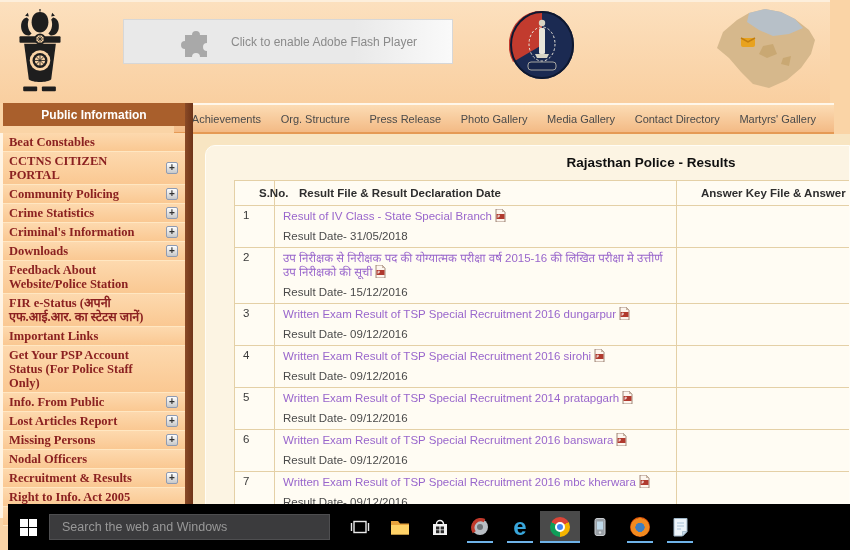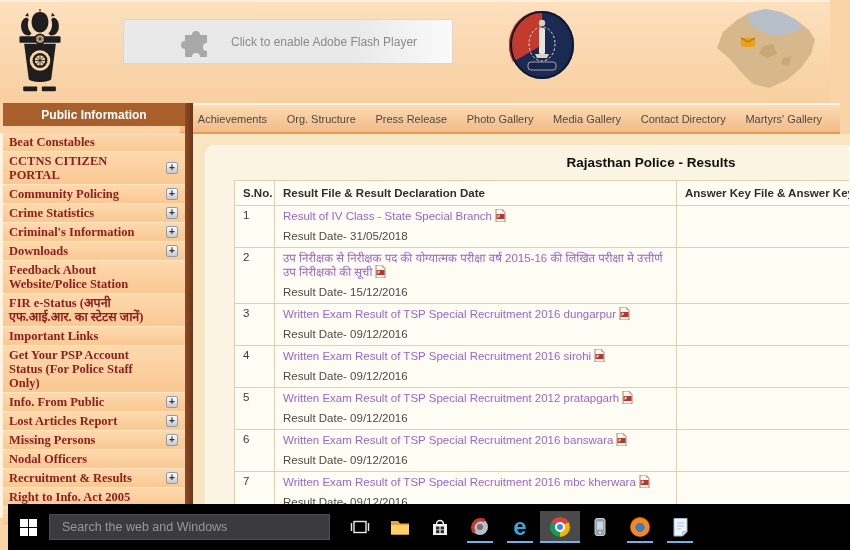--- a/index.html
+++ b/index.html
@@ -12,21 +12,21 @@
   .emblem { position:absolute; left:12px; top:5px; width:56px; height:92px; }
   .flash-box { position:absolute; left:123px; top:17px; width:330px; height:45px;
     background:linear-gradient(90deg,#E9E9E9 70%,#FAFAFA); border:1px solid #D7D7D7;
     display:flex; align-items:center; cursor:pointer; }
   .flash-box .puzzle { margin-left:55px; }
   .flash-box .flash-text { color:#8A8A8A; font-size:12px; margin-left:18px; }
   .police-logo { position:absolute; left:509px; top:8px; width:66px; height:70px; }
   .raj-map { position:absolute; left:703px; top:4px; width:122px; height:88px; }
 
   
-  .nav-bar { position:absolute; left:180px; top:103px; width:660px; height:31px;
+  .nav-bar { position:absolute; left:174px; top:103px; width:660px; height:31px;
     background:linear-gradient(#FCDCB4,#F3BA85); border-top:2px solid #FFF7EA;
     border-bottom:2px solid #E59A55; display:flex; align-items:center; justify-content:space-around; padding:0 8px; }
   .nav-item { font-size:11px; color:#4A4A4A; cursor:pointer; white-space:nowrap; }
 
   
   .sidebar-title { position:absolute; left:3px; top:103px; width:182px; height:23px;
     background:#A95F2C; color:#FFFFFF; font-size:12px; font-weight:bold;
     display:flex; align-items:center; justify-content:center; }
   .sidebar { position:absolute; left:0; top:133px; width:185px; height:385px;
     background:#ec4899; border-left:3px solid #FFF4E4; }
@@ -53,21 +53,21 @@
     color:#FFF; font-size:6px; font-weight:bold; display:flex; align-items:center; justify-content:center;
     box-shadow:0 0 0 1px #E86A5E inset; }
   .ann-link { color:#1B9FAA; font-weight:bold; font-size:12px; text-decoration:underline; cursor:pointer; }
   .results-heading { margin-top:9px; margin-left:255px; width:380px; text-align:center;
     font-size:13.5px; font-weight:bold; color:#101010; }
 
   table.results { border-collapse:collapse; margin:10px 0 0 28px; table-layout:fixed; width:842px; }
   table.results col.c1 { width:40px; } table.results col.c2 { width:402px; } table.results col.c3 { width:400px; }
   table.results th, table.results td { border:1px solid #E4D0A6; background:#FFFCF3;
     text-align:left; vertical-align:top; font-size:11.5px; }
-  table.results th { font-weight:bold; color:#2E2E2E; padding:6px 8px; }
+  table.results th { font-weight:bold; color:#2E2E2E; padding:6px 24px; }
   table.results td { padding:3px 8px 4px 8px; }
   td.sno { color:#3A3A3A; }
   .plink { color:#9966CC; text-decoration:none; cursor:pointer; line-height:14px; }
   .rdate { color:#4A4A4A; line-height:14px; margin-top:5px; }
   .pdf-icon { display:inline-block; vertical-align:-2px; margin-left:3px; cursor:pointer; }
 
   
   .taskbar { position:absolute; left:8px; bottom:0; width:850px; height:46px; background:#000000;
     display:flex; align-items:center; z-index:20; }
   .start-btn { width:40px; height:32px; display:flex; align-items:center; justify-content:center; cursor:pointer; }
@@ -305,21 +305,21 @@
                   </svg></span>
               </span>
               <div class="rdate">Result Date- 09/12/2016</div>
             </td>
             <td></td>
           </tr>
           <tr>
             <td class="sno">5</td>
             <td>
               <span>
-                <a class="plink">Written Exam Result of TSP Special Recruitment 2012 pratapgarh</a><span class="pdf-icon"><svg width="11" height="13" viewBox="0 0 11 13">
+                <a class="plink">Written Exam Result of TSP Special Recruitment 2014 pratapgarh</a><span class="pdf-icon"><svg width="11" height="13" viewBox="0 0 11 13">
                     <path d="M1 0 h6 l3 3 v10 h-9 Z" fill="#FDF6EE" stroke="#8A6D5A" stroke-width="0.8"></path>
                     <path d="M7 0 l3 3 h-3 Z" fill="#C9B6A6"></path>
                     <rect x="1.5" y="5" width="8" height="5" fill="#B03A2E"></rect>
                     <path d="M3 6.2 v2.6 M3 6.2 h1.4 v1.2 h-1.4" stroke="#fff" stroke-width="0.7" fill="none"></path>
                   </svg></span>
               </span>
               <div class="rdate">Result Date- 09/12/2016</div>
             </td>
             <td></td>
           </tr>

